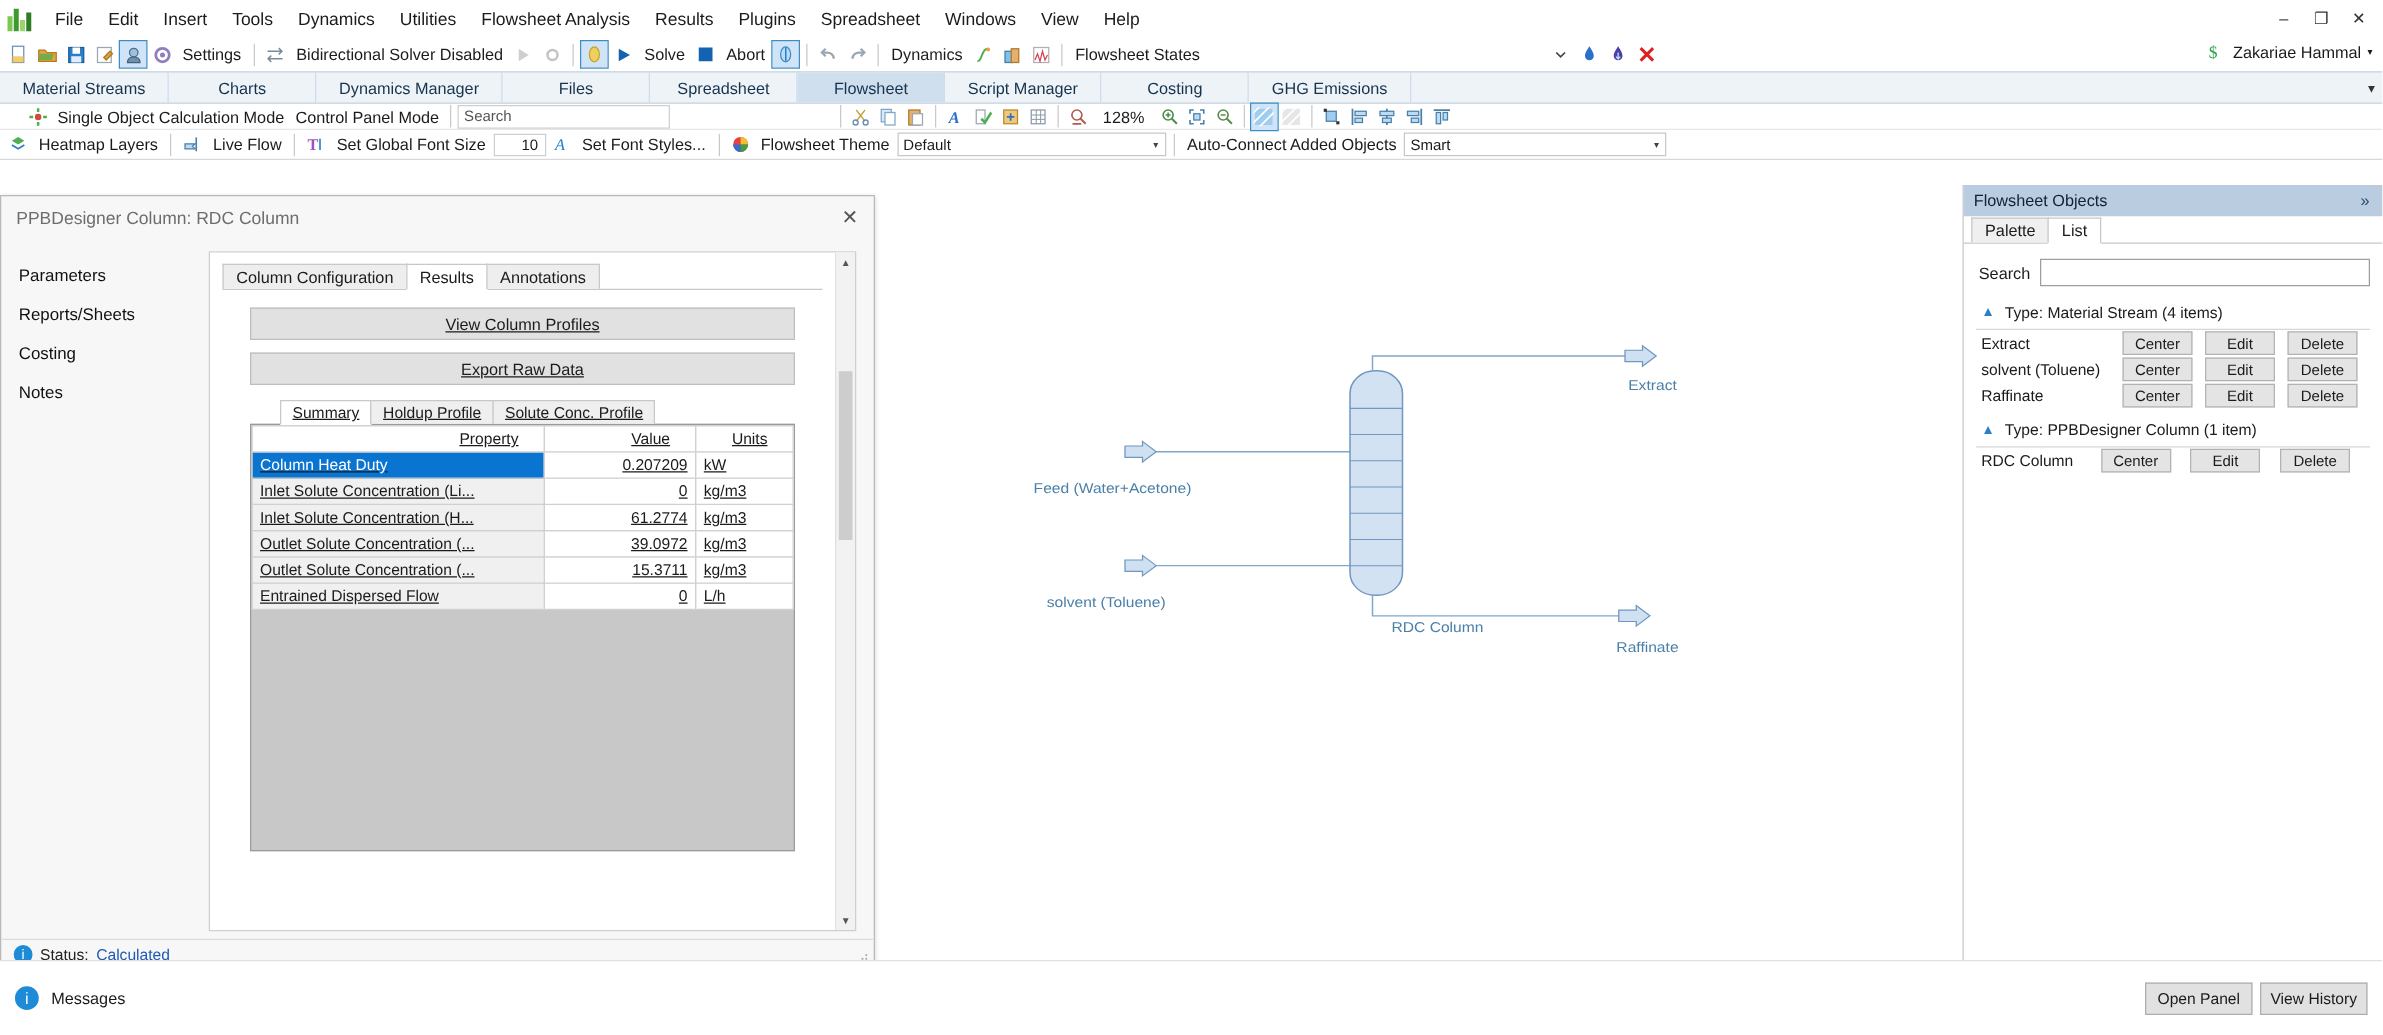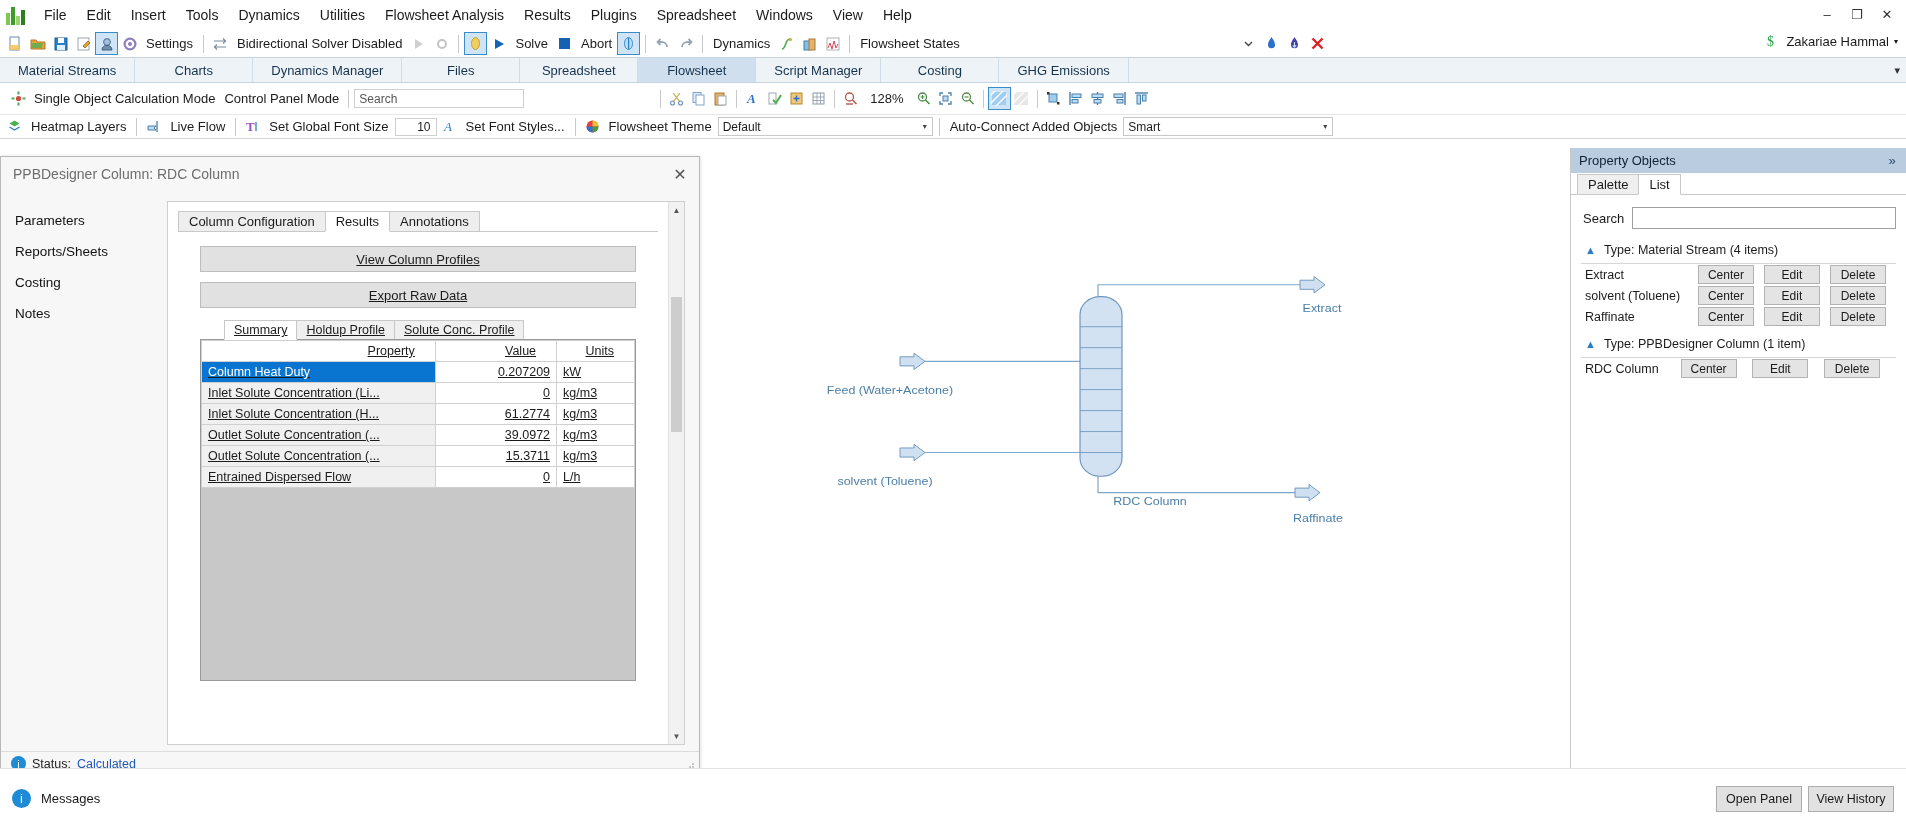--- a/index.html
+++ b/index.html
@@ -56,22 +56,22 @@
   }
   .rtab {
     min-width:118px; padding:0 18px; display:flex; align-items:center; justify-content:center;
     font-size:13px; color:#16334d; border-right:1px solid #cfdceb; white-space:nowrap;
   }
   .rtab.active { background:#cfdfee; }
   .ribbon-overflow { position:absolute; right:6px; top:0; height:100%; display:flex; align-items:center; font-size:11px; color:#333;}
 
   
   .toolbar2 {
-    height: 32px; display:flex; align-items:center; gap:1px; background:#fff;
-    padding-left:8px; border-bottom:1px solid #e6e6e6;
+    height: 21px; display:flex; align-items:center; gap:1px; background:#fff;
+    padding-left:20px; border-bottom:1px solid #e6e6e6;
   }
   .searchbox {
     height:19px; width:170px; border:1px solid #cfcfcf; background:#fff;
     font-size:12px; padding:0 4px; display:flex; align-items:center; color:#333;
   }
   .zoomval { font-size:13px; padding:0 8px; }
 
   
   .toolbar3 {
     height: 24px; display:flex; align-items:center; gap:2px; background:#fff;
@@ -720,21 +720,21 @@
           <circle cx="8" cy="8" r="0.9" fill="#b0b0b0"></circle>
             <circle cx="5" cy="8" r="0.9" fill="#b0b0b0"></circle>
             <circle cx="2" cy="8" r="0.9" fill="#b0b0b0"></circle>
         </svg>
       </div>
     </div>
   </div>
 
   <div class="rpanel">
     <div class="rp-header">
-      <span>Property Objects</span>
+      <span>Flowsheet Objects</span>
       <div class="rp-collapse">»</div>
     </div>
     <div class="rp-tabs">
       <div class="rp-tab">Palette</div>
       <div class="rp-tab active">List</div>
     </div>
     <div class="rp-search">
       <span class="lbl">Search</span>
       <input type="text" value="" style="">
     </div>

